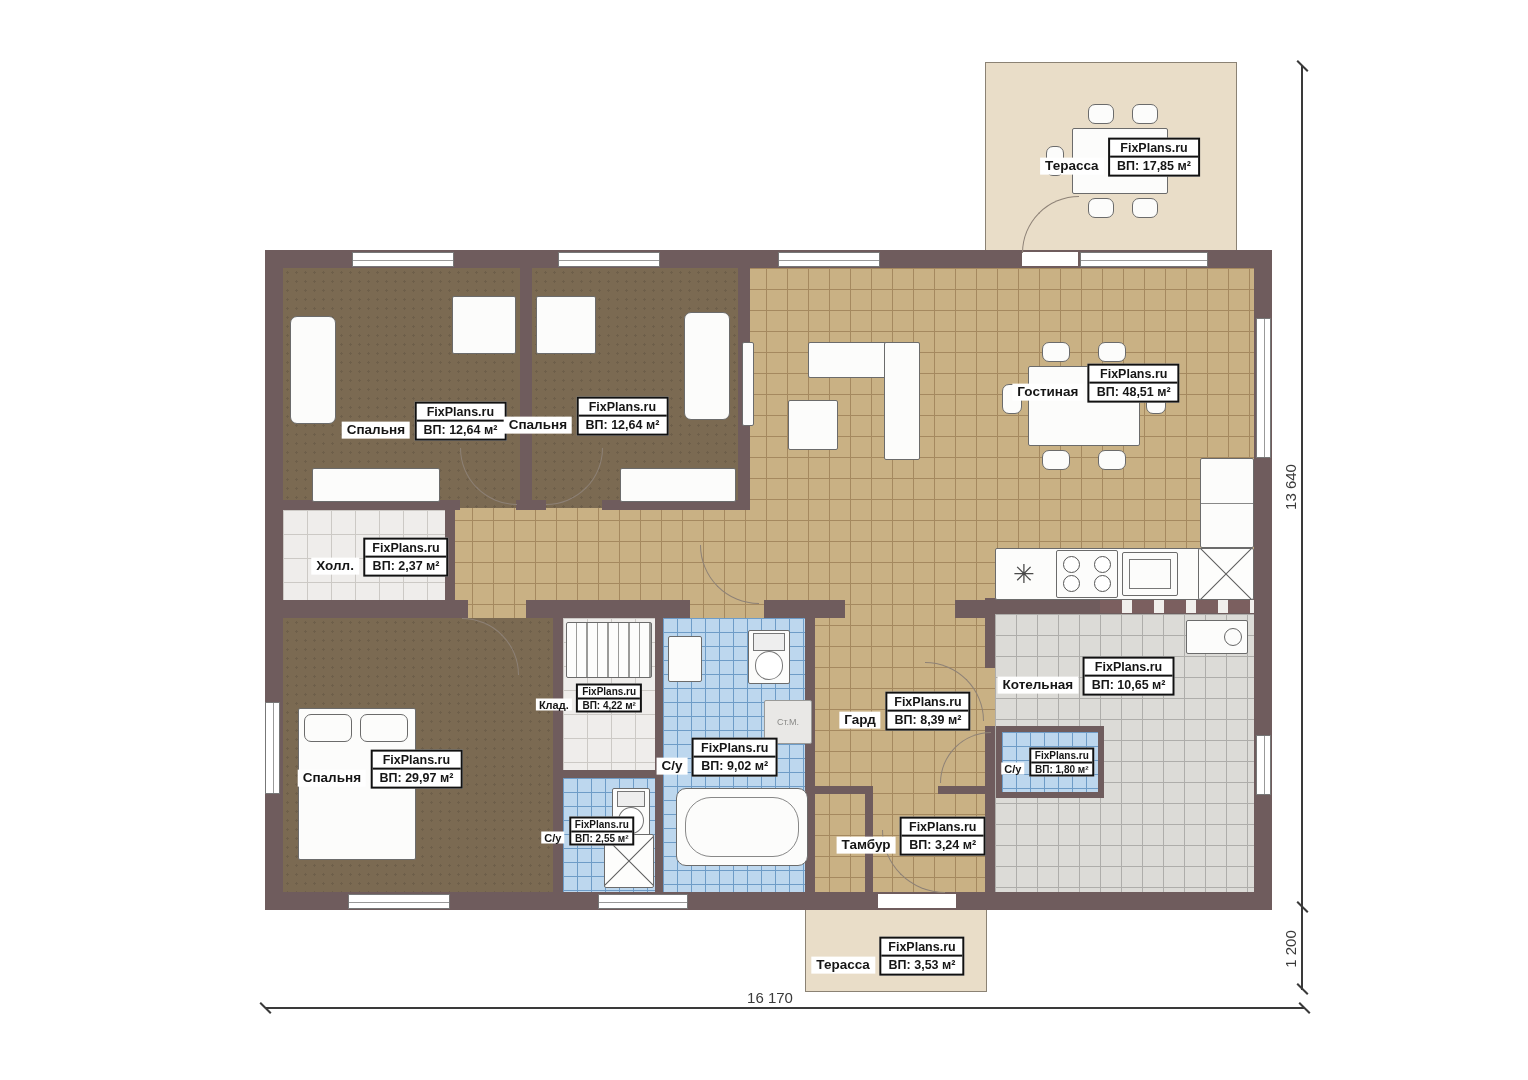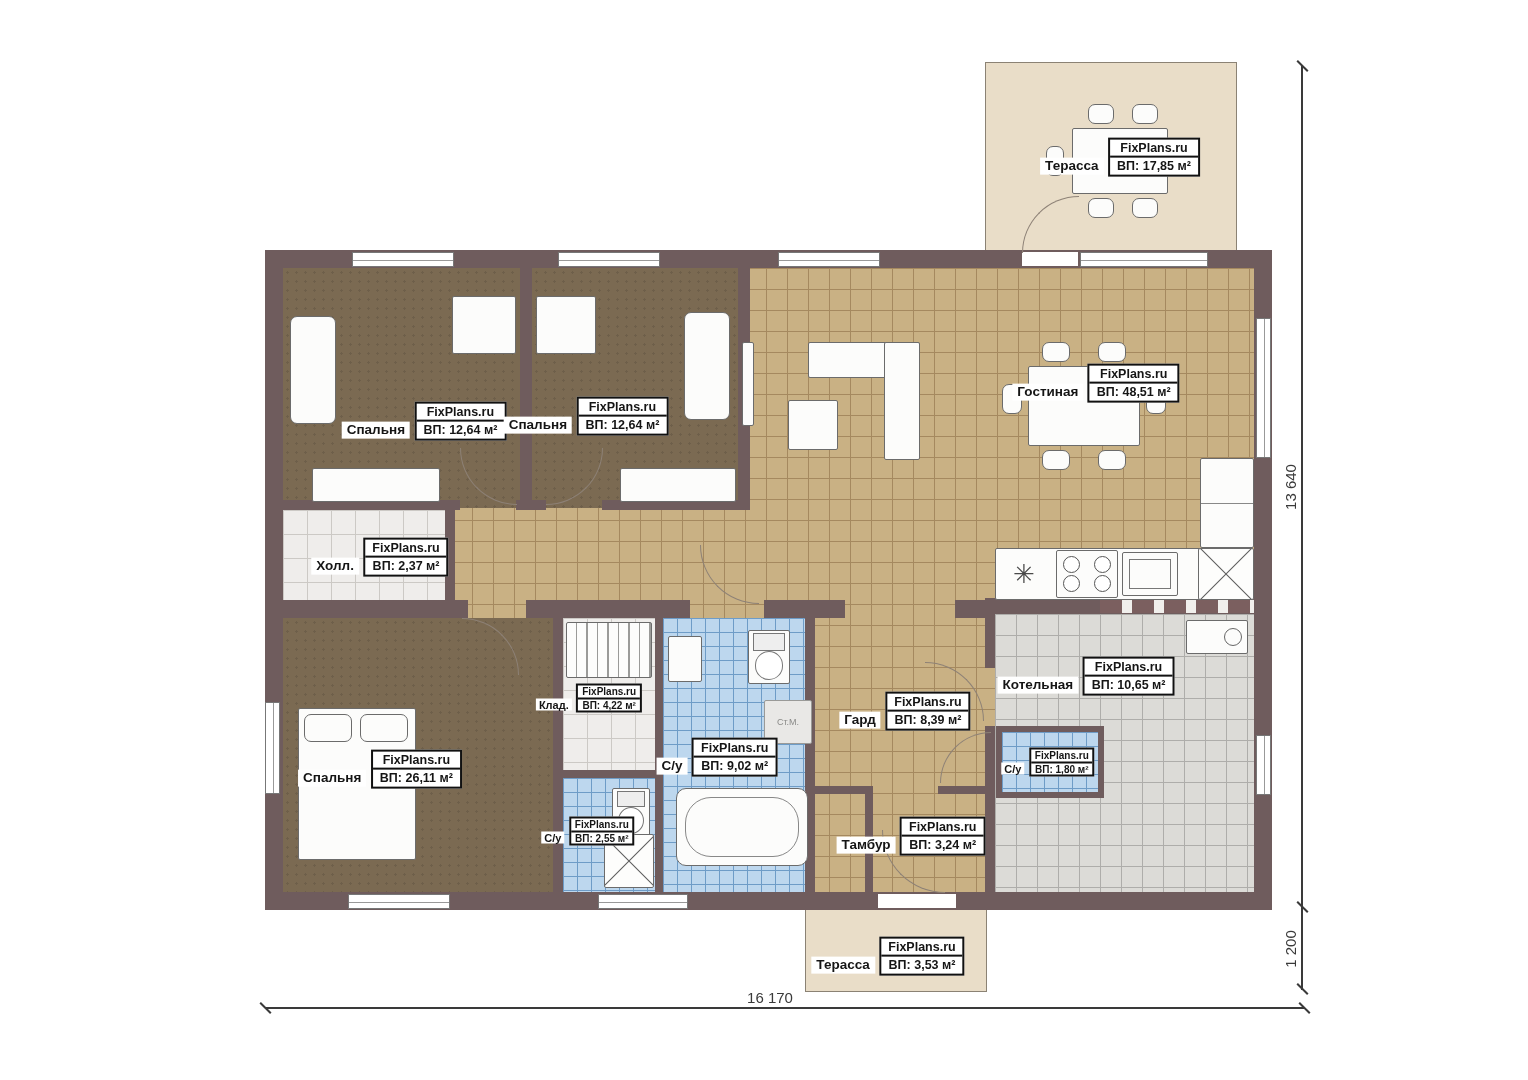--- a/index.html
+++ b/index.html
@@ -238,21 +238,21 @@
     <div class="rboxes">
       <div class="rrow">FixPlans.ru</div>
       <div class="rrow">ВП: 2,37 м²</div>
     </div>
   </div>
 
   <div class="rlabel" style="left:380px;top:769px;">
     <div class="rname">Спальня</div>
     <div class="rboxes">
       <div class="rrow">FixPlans.ru</div>
-      <div class="rrow">ВП: 26,11 м²</div>
+      <div class="rrow">ВП: 29,97 м²</div>
     </div>
   </div>
 
   <div class="rlabel sm" style="left:589px;top:698px;">
     <div class="rname">Клад.</div>
     <div class="rboxes">
       <div class="rrow">FixPlans.ru</div>
       <div class="rrow">ВП: 4,22 м²</div>
     </div>
   </div>

